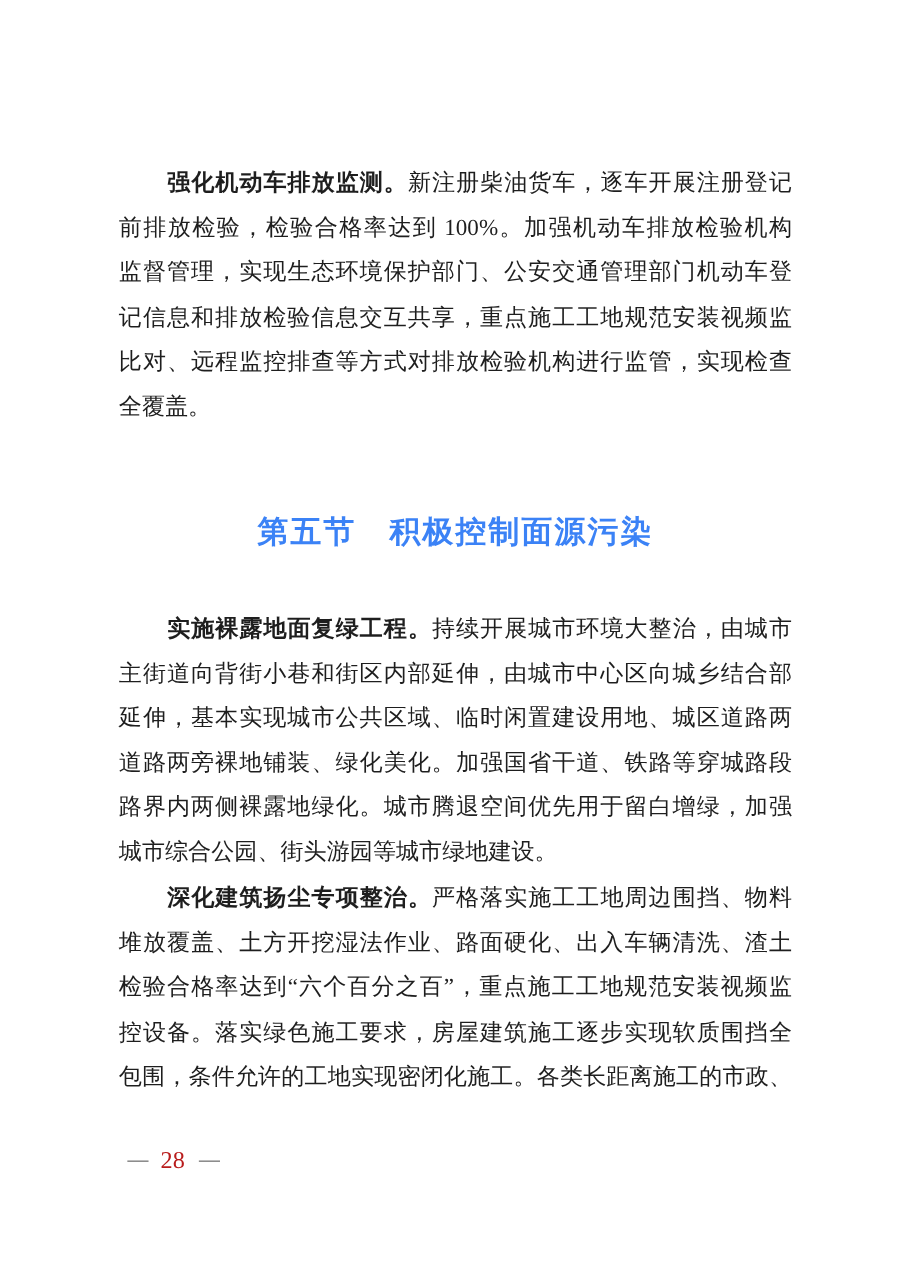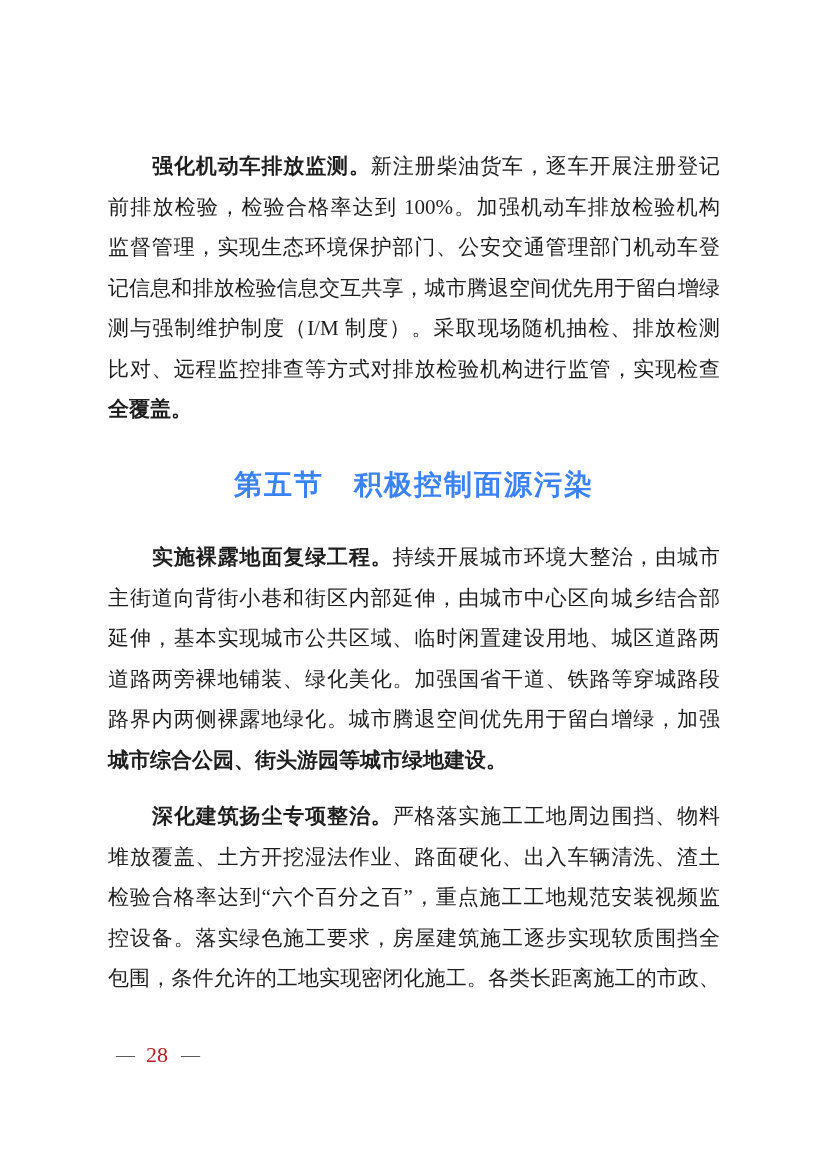--- a/index.html
+++ b/index.html
@@ -28,21 +28,20 @@
     text-align-last: justify;
     text-justify: inter-character;
     white-space: normal;
     color: #1e1e1e;
   }
   .line.first {
     text-indent: 44px;
   }
   .line.short {
     text-align-last: left;
-    font-weight: bold;
   }
   .line b {
     font-weight: 700;
   }
   .heading {
     position: absolute;
     left: 108px;
     width: 612px;
     text-align: center;
     font-size: 28px;
@@ -75,27 +74,26 @@
 </head>
 <body>
 
 <div class="page">
 
   <div>
       <div class="para" style="top: 146px;">
         <div class="line first"><b>强化机动车排放监测。</b>新注册柴油货车，逐车开展注册登记</div>
         <div class="line">前排放检验，检验合格率达到 100%。加强机动车排放检验机构</div>
         <div class="line">监督管理，实现生态环境保护部门、公安交通管理部门机动车登</div>
-        <div class="line">记信息和排放检验信息交互共享，城市腾退空间优先用于留白增绿</div>
-        <div class="line">测与强制维护制度（I/M 制度）。采取现场随机抽检、排放检测</div>
+        <div class="line">记信息和排放检验信息交互共享，重点施工工地规范安装视频监</div>
         <div class="line">比对、远程监控排查等方式对排放检验机构进行监管，实现检查</div>
         <div class="line short">全覆盖。</div>
       </div>
       <div class="heading" style="top: 465px;">第五节　积极控制面源污染</div>
-      <div class="para" style="top: 537px;">
+      <div class="para" style="top: 551px;">
         <div class="line first"><b>实施裸露地面复绿工程。</b>持续开展城市环境大整治，由城市</div>
         <div class="line">主街道向背街小巷和街区内部延伸，由城市中心区向城乡结合部</div>
         <div class="line">延伸，基本实现城市公共区域、临时闲置建设用地、城区道路两</div>
         <div class="line">道路两旁裸地铺装、绿化美化。加强国省干道、铁路等穿城路段</div>
         <div class="line">路界内两侧裸露地绿化。城市腾退空间优先用于留白增绿，加强</div>
         <div class="line short">城市综合公园、街头游园等城市绿地建设。</div>
       </div>
       <div class="para" style="top: 796px;">
         <div class="line first"><b>深化建筑扬尘专项整治。</b>严格落实施工工地周边围挡、物料</div>
         <div class="line">堆放覆盖、土方开挖湿法作业、路面硬化、出入车辆清洗、渣土</div>

